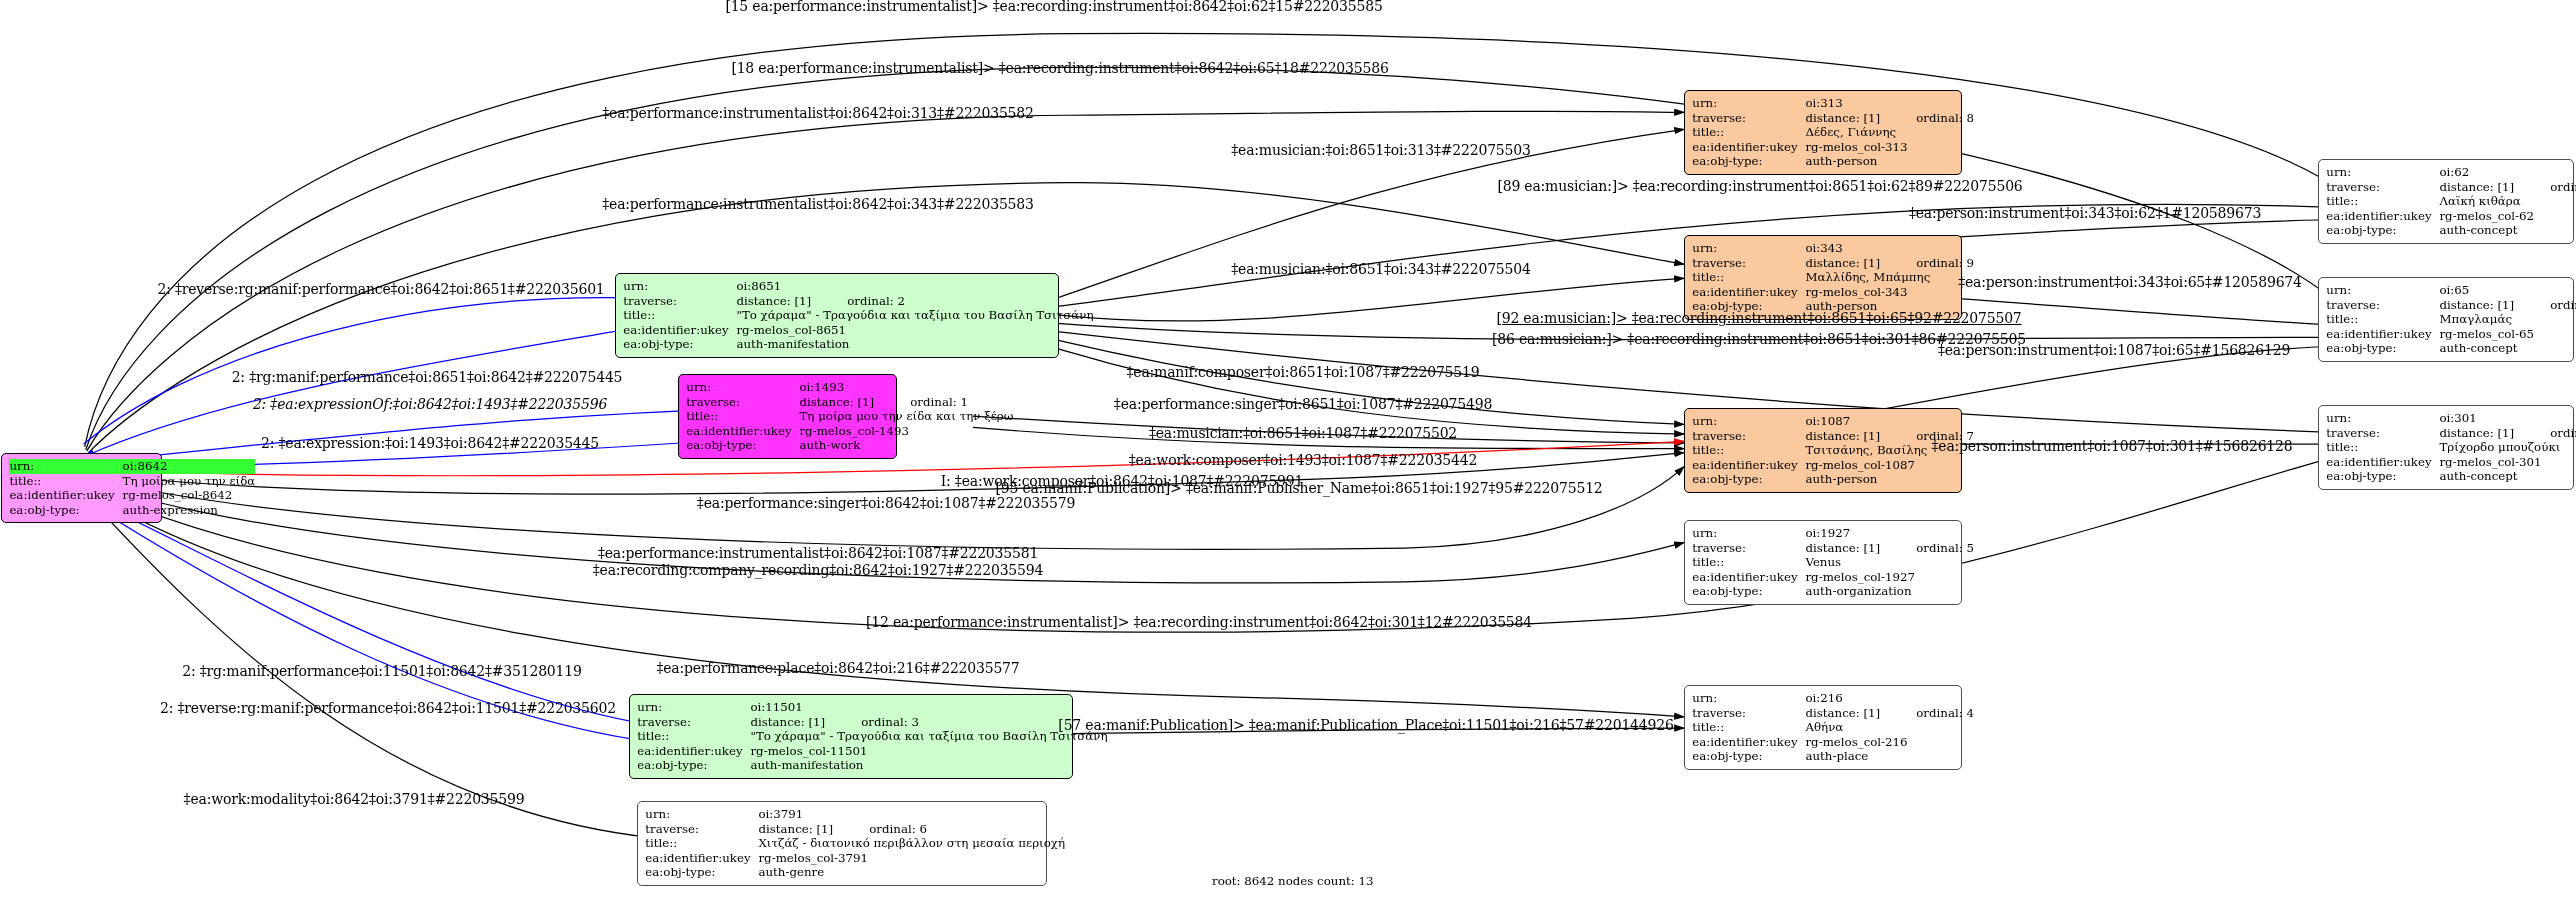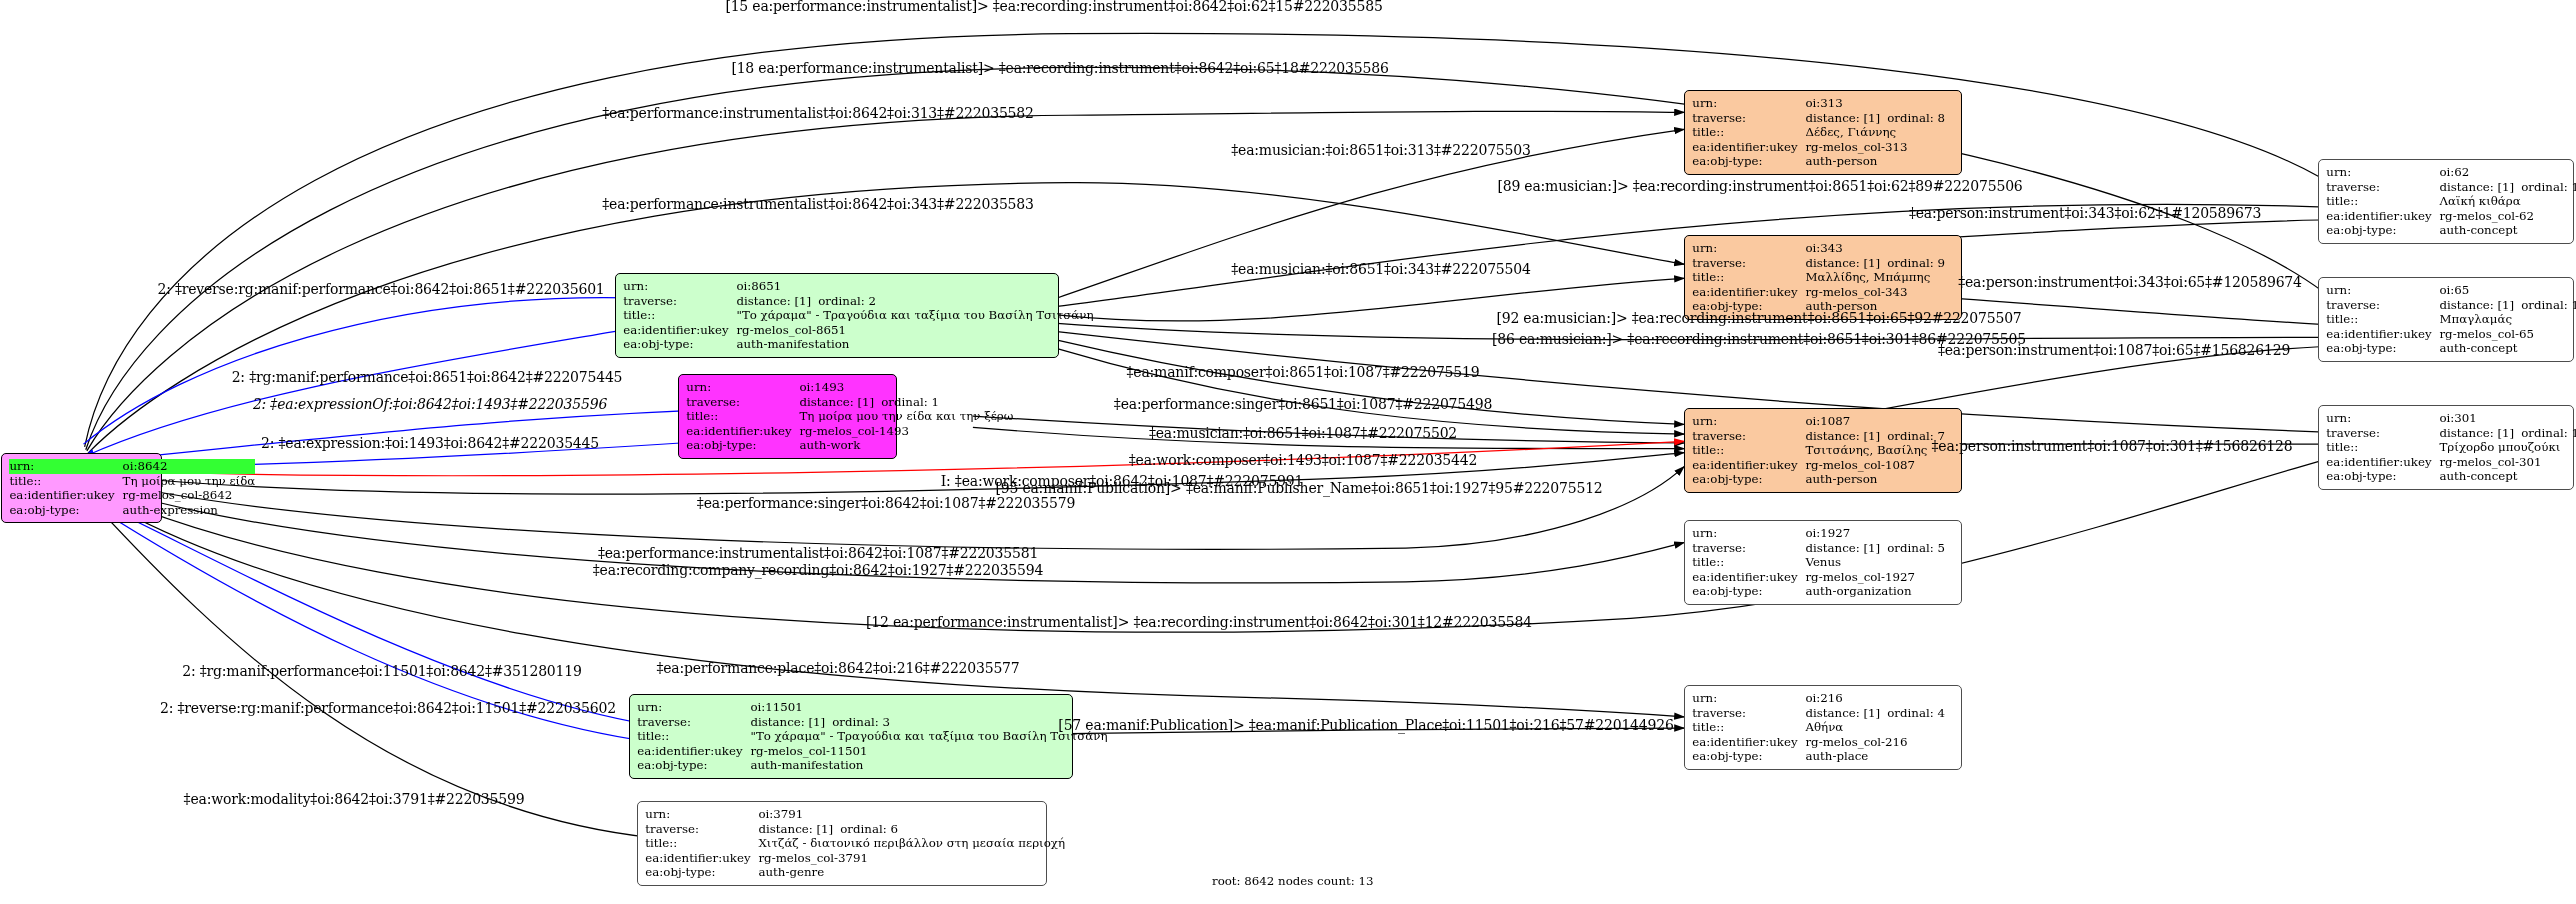--- a/index.html
+++ b/index.html
@@ -42,21 +42,21 @@
     line-height: 14.6px;
     color: #000000;
     white-space: nowrap;
     padding: 0 0 0 0;
     vertical-align: top;
   }
   .node td.k {
     padding-right: 7.9px;
   }
   .node td.v span.ord {
-    padding-left: 7px;
+    padding-left: 36px;
   }
   .n-green   { background: #ccffcc; }
   .n-magenta { background: #ff33ff; }
   .n-orange  { background: #fac9a0; }
   .n-white   { background: #ffffff; border-color: #4d4d4d; }
   .n-root    { background: #ff99ff; border-color: #000000; }
   .n-root td.hl-k, .n-root td.hl-v { background: #33ff33; }
 
   .elabel {
     position: absolute;
@@ -481,21 +481,21 @@
 
   <div class="elabel c" style="left:1054px; top:0px;">[15 ea:performance:instrumentalist]&gt; ‡ea:recording:instrument‡oi:8642‡oi:62‡15#222035585</div>
   <div class="elabel c" style="left:1060px; top:62px;">[18 ea:performance:instrumentalist]&gt; ‡ea:recording:instrument‡oi:8642‡oi:65‡18#222035586</div>
   <div class="elabel c" style="left:818px; top:107px;">‡ea:performance:instrumentalist‡oi:8642‡oi:313‡#222035582</div>
   <div class="elabel c" style="left:1381px; top:144px;">‡ea:musician:‡oi:8651‡oi:313‡#222075503</div>
   <div class="elabel c" style="left:818px; top:198px;">‡ea:performance:instrumentalist‡oi:8642‡oi:343‡#222035583</div>
   <div class="elabel c" style="left:1760px; top:180px;">[89 ea:musician:]&gt; ‡ea:recording:instrument‡oi:8651‡oi:62‡89#222075506</div>
   <div class="elabel c" style="left:2085px; top:207px;">‡ea:person:instrument‡oi:343‡oi:62‡1#120589673</div>
   <div class="elabel c" style="left:1381px; top:263px;">‡ea:musician:‡oi:8651‡oi:343‡#222075504</div>
   <div class="elabel c" style="left:2130px; top:276px;">‡ea:person:instrument‡oi:343‡oi:65‡#120589674</div>
-  <div class="elabel c" style="left:1759px; top:312px;">[92 ea:musician:]&gt; ‡ea:recording:instrument‡oi:8651‡oi:65‡92#222075507</div>
+  <div class="elabel c" style="left:1759px; top:312px;text-decoration:underline;">[92 ea:musician:]&gt; ‡ea:recording:instrument‡oi:8651‡oi:65‡92#222075507</div>
   <div class="elabel c" style="left:1759px; top:333px;">[86 ea:musician:]&gt; ‡ea:recording:instrument‡oi:8651‡oi:301‡86#222075505</div>
   <div class="elabel c" style="left:2114px; top:344px;">‡ea:person:instrument‡oi:1087‡oi:65‡#156826129</div>
   <div class="elabel c" style="left:381px; top:283px;">2: ‡reverse:rg:manif:performance‡oi:8642‡oi:8651‡#222035601</div>
   <div class="elabel c" style="left:427px; top:371px;">2: ‡rg:manif:performance‡oi:8651‡oi:8642‡#222075445</div>
   <div class="elabel c" style="left:430px; top:398px;font-style:italic;">2: ‡ea:expressionOf:‡oi:8642‡oi:1493‡#222035596</div>
   <div class="elabel c" style="left:430px; top:437px;">2: ‡ea:expression:‡oi:1493‡oi:8642‡#222035445</div>
   <div class="elabel c" style="left:1303px; top:366px;">‡ea:manif:composer‡oi:8651‡oi:1087‡#222075519</div>
   <div class="elabel c" style="left:1303px; top:398px;">‡ea:performance:singer‡oi:8651‡oi:1087‡#222075498</div>
   <div class="elabel c" style="left:1303px; top:427px;">‡ea:musician:‡oi:8651‡oi:1087‡#222075502</div>
   <div class="elabel c" style="left:1303px; top:454px;">‡ea:work:composer‡oi:1493‡oi:1087‡#222035442</div>

